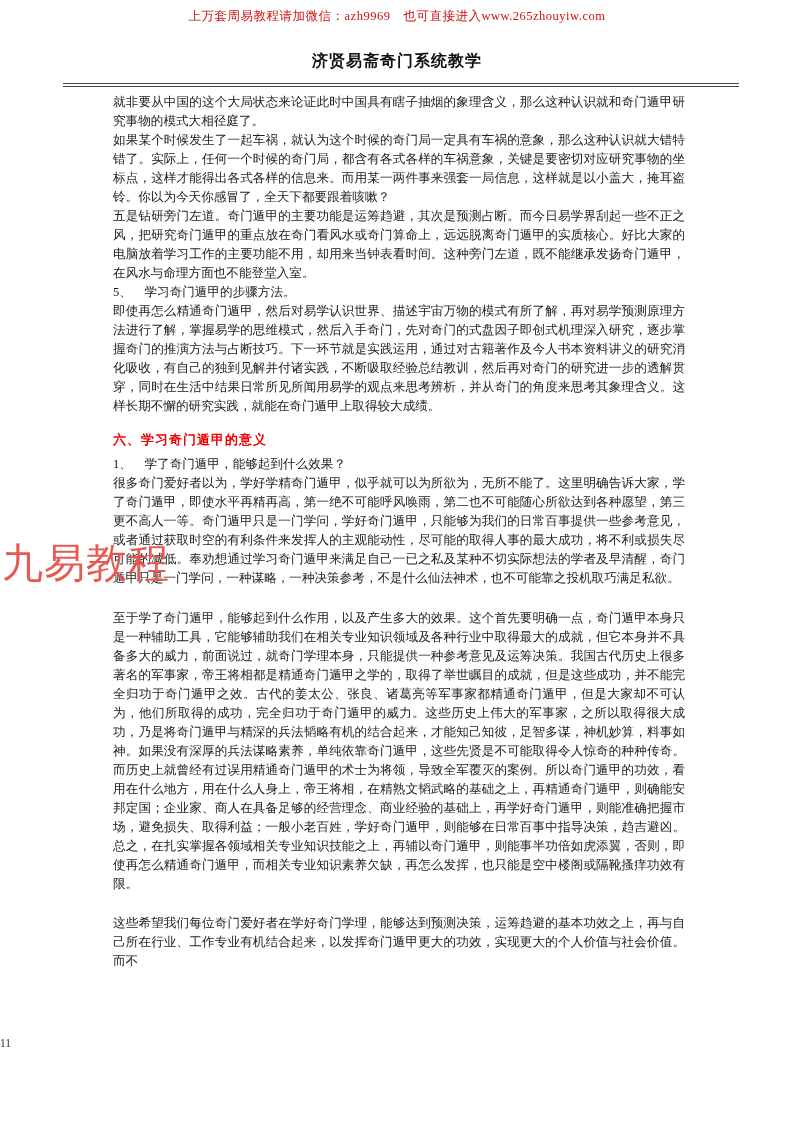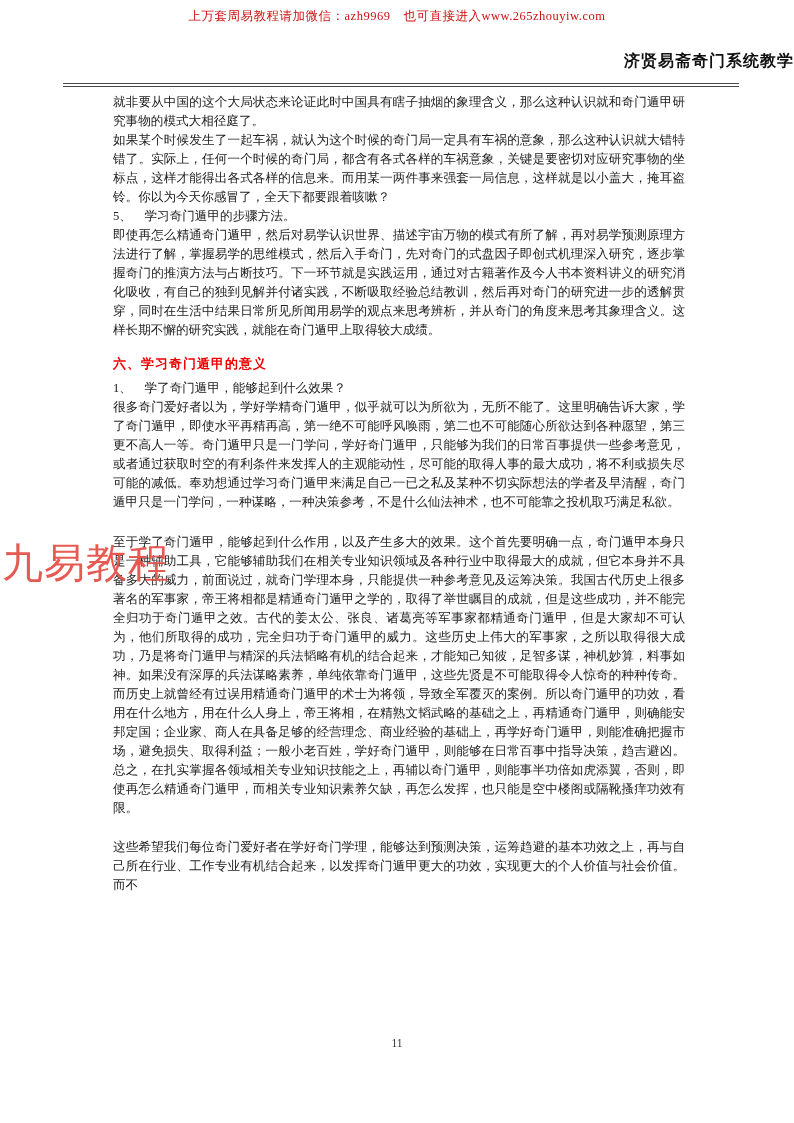--- a/index.html
+++ b/index.html
@@ -17,21 +17,21 @@
     position:absolute; top:8px; left:0; right:0;
     text-align:center;
     font-size:12.5px;
     color:#cc1111;
     letter-spacing:0.5px;
     white-space:pre;
   }
 
   .doc-title {
     position:absolute; top:51px; left:0; right:0;
-    text-align:right;
+    text-align:center;
     font-size:16px; font-weight:bold;
     color:#111;
     letter-spacing:1px;
   }
 
   .header-rule {
     position:absolute; top:83px; left:63px; width:676px;
     height:2px;
     border-top:1px solid #4a4a4a;
     border-bottom:1px solid #4a4a4a;
@@ -61,39 +61,39 @@
     font-family:"Liberation Sans","DejaVu Sans",sans-serif;
     color:#e6524a;
     letter-spacing:1px;
     opacity:0.95;
     z-index:5;
     white-space:nowrap;
   }
 
   .page-number {
     position:absolute; top:1037px; left:0; right:0;
-    text-align:center;
     font-size:11.5px;
     color:#333;
   }
 </style>
 </head>
 <body>
 
 <div class="page">
 
   <div class="header-notice">上万套周易教程请加微信：azh9969　也可直接进入www.265zhouyiw.com</div>
 
   <div class="doc-title">济贤易斋奇门系统教学</div>
 
   <div class="header-rule"></div>
 
   <div class="body-text">
     <p>就非要从中国的这个大局状态来论证此时中国具有瞎子抽烟的象理含义，那么这种认识就和奇门遁甲研究事物的模式大相径庭了。</p>
     <p>如果某个时候发生了一起车祸，就认为这个时候的奇门局一定具有车祸的意象，那么这种认识就大错特错了。实际上，任何一个时候的奇门局，都含有各式各样的车祸意象，关键是要密切对应研究事物的坐标点，这样才能得出各式各样的信息来。而用某一两件事来强套一局信息，这样就是以小盖大，掩耳盗铃。你以为今天你感冒了，全天下都要跟着咳嗽？</p>
+    <p>五是钻研旁门左道。奇门遁甲的主要功能是运筹趋避，其次是预测占断。而今日易学界刮起一些不正之风，把研究奇门遁甲的重点放在奇门看风水或奇门算命上，远远脱离奇门遁甲的实质核心。好比大家的电脑放着学习工作的主要功能不用，却用来当钟表看时间。这种旁门左道，既不能继承发扬奇门遁甲，在风水与命理方面也不能登堂入室。</p>
     <p>5、　学习奇门遁甲的步骤方法。</p>
     <p>即使再怎么精通奇门遁甲，然后对易学认识世界、描述宇宙万物的模式有所了解，再对易学预测原理方法进行了解，掌握易学的思维模式，然后入手奇门，先对奇门的式盘因子即创式机理深入研究，逐步掌握奇门的推演方法与占断技巧。下一环节就是实践运用，通过对古籍著作及今人书本资料讲义的研究消化吸收，有自己的独到见解并付诸实践，不断吸取经验总结教训，然后再对奇门的研究进一步的透解贯穿，同时在生活中结果日常所见所闻用易学的观点来思考辨析，并从奇门的角度来思考其象理含义。这样长期不懈的研究实践，就能在奇门遁甲上取得较大成绩。</p>
     <p class="section-heading">六、学习奇门遁甲的意义</p>
     <p>1、　学了奇门遁甲，能够起到什么效果？</p>
     <p>很多奇门爱好者以为，学好学精奇门遁甲，似乎就可以为所欲为，无所不能了。这里明确告诉大家，学了奇门遁甲，即使水平再精再高，第一绝不可能呼风唤雨，第二也不可能随心所欲达到各种愿望，第三更不高人一等。奇门遁甲只是一门学问，学好奇门遁甲，只能够为我们的日常百事提供一些参考意见，或者通过获取时空的有利条件来发挥人的主观能动性，尽可能的取得人事的最大成功，将不利或损失尽可能的减低。奉劝想通过学习奇门遁甲来满足自己一已之私及某种不切实际想法的学者及早清醒，奇门遁甲只是一门学问，一种谋略，一种决策参考，不是什么仙法神术，也不可能靠之投机取巧满足私欲。</p>
     <div class="blank-line"></div>
     <p>至于学了奇门遁甲，能够起到什么作用，以及产生多大的效果。这个首先要明确一点，奇门遁甲本身只是一种辅助工具，它能够辅助我们在相关专业知识领域及各种行业中取得最大的成就，但它本身并不具备多大的威力，前面说过，就奇门学理本身，只能提供一种参考意见及运筹决策。我国古代历史上很多著名的军事家，帝王将相都是精通奇门遁甲之学的，取得了举世瞩目的成就，但是这些成功，并不能完全归功于奇门遁甲之效。古代的姜太公、张良、诸葛亮等军事家都精通奇门遁甲，但是大家却不可认为，他们所取得的成功，完全归功于奇门遁甲的威力。这些历史上伟大的军事家，之所以取得很大成功，乃是将奇门遁甲与精深的兵法韬略有机的结合起来，才能知己知彼，足智多谋，神机妙算，料事如神。如果没有深厚的兵法谋略素养，单纯依靠奇门遁甲，这些先贤是不可能取得令人惊奇的种种传奇。而历史上就曾经有过误用精通奇门遁甲的术士为将领，导致全军覆灭的案例。所以奇门遁甲的功效，看用在什么地方，用在什么人身上，帝王将相，在精熟文韬武略的基础之上，再精通奇门遁甲，则确能安邦定国；企业家、商人在具备足够的经营理念、商业经验的基础上，再学好奇门遁甲，则能准确把握市场，避免损失、取得利益；一般小老百姓，学好奇门遁甲，则能够在日常百事中指导决策，趋吉避凶。总之，在扎实掌握各领域相关专业知识技能之上，再辅以奇门遁甲，则能事半功倍如虎添翼，否则，即使再怎么精通奇门遁甲，而相关专业知识素养欠缺，再怎么发挥，也只能是空中楼阁或隔靴搔痒功效有限。</p>
     <div class="blank-line"></div>
     <p>这些希望我们每位奇门爱好者在学好奇门学理，能够达到预测决策，运筹趋避的基本功效之上，再与自己所在行业、工作专业有机结合起来，以发挥奇门遁甲更大的功效，实现更大的个人价值与社会价值。而不</p>
   </div>

